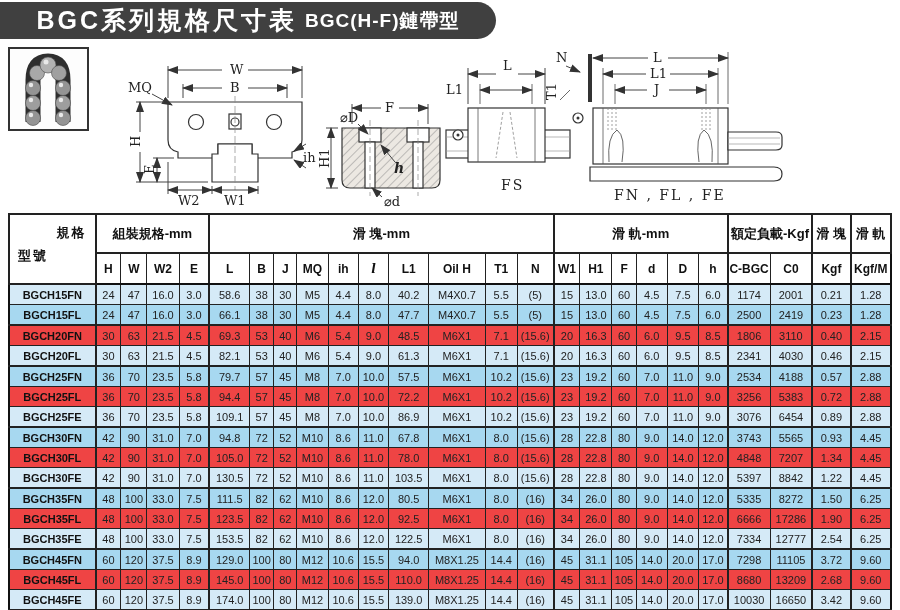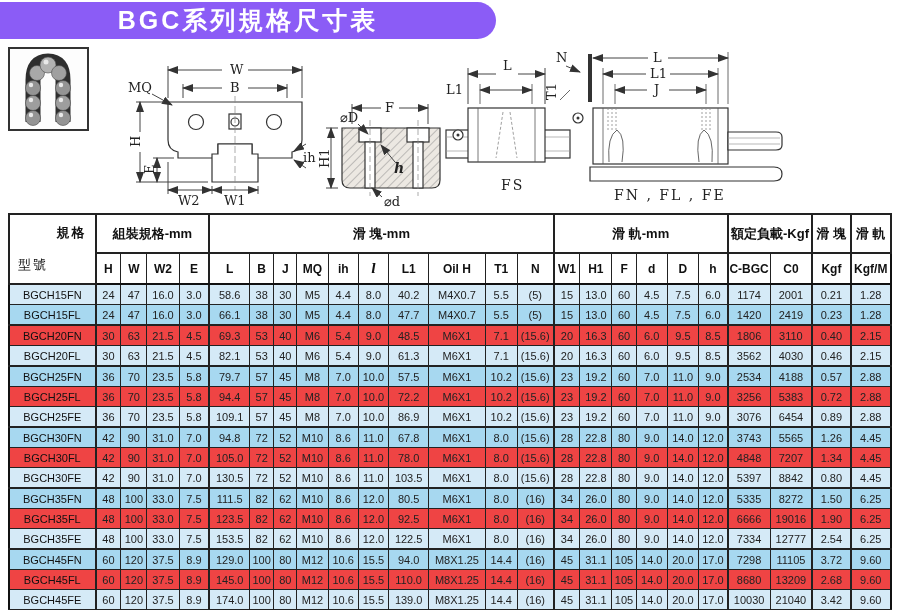--- a/index.html
+++ b/index.html
@@ -27,21 +27,21 @@
     border-collapse:collapse;table-layout:fixed;
     border:2px solid #111;
   }
   .spec th,.spec td{
     border:1px solid #222;text-align:center;vertical-align:middle;
     padding:0;color:#111;overflow:hidden;white-space:nowrap;
   }
   .spec thead tr.grp th{height:37px;font-size:13px;font-weight:bold;background:#fff;border-width:2px;}
   .spec thead tr.cols th{height:29px;font-size:12px;font-weight:bold;background:#fff;border-bottom:2px solid #111;}
   .spec thead th[data-col="l"]{font-style:italic;font-family:"DejaVu Serif",serif;font-size:13px;}
-  .spec tbody th{font-size:11px;font-weight:normal;height:19px;}
+  .spec tbody th{font-size:11px;font-weight:bold;height:19px;}
   .spec tbody td{font-size:11px;font-weight:normal;color:#222;height:19px;}
   
   .spec tbody tr:nth-child(3n+1){background:#d5eaf7;}
   .spec tbody tr:nth-child(3n+2){background:#a7d8f0;margin-top:16px;}
   .spec tbody tr:nth-child(3n){background:#ef4444;}
   
   .spec tbody tr:nth-child(2)>*, .spec tbody tr:nth-child(4)>*,
   .spec tbody tr:nth-child(7)>*, .spec tbody tr:nth-child(10)>*,
   .spec tbody tr:nth-child(13)>*, .spec tbody tr:nth-child(16)>*{border-bottom-width:2px;}
   
@@ -51,27 +51,28 @@
   
   .spec thead tr.cols th:nth-child(4), .spec thead tr.cols th:nth-child(14),
   .spec thead tr.cols th:nth-child(20), .spec thead tr.cols th:nth-child(22),
   .spec thead tr.cols th:nth-child(23){border-right-width:2px;}
   
   th.corner{
     position:relative;background:
       linear-gradient(to bottom right, transparent 49.5%, #222 49.5%, #222 50.6%, transparent 50.6%) #fff;
   }
   th.corner .ctop{position:absolute;top:9px;right:8px;font-size:13px;font-weight:bold;letter-spacing:2px;}
-  th.corner .cbot{position:absolute;bottom:9px;left:8px;font-size:13px;font-weight:normal;letter-spacing:2px;}
+  th.corner .cbot{position:absolute;bottom:18px;left:8px;font-size:13px;font-weight:bold;letter-spacing:2px;}
 </style>
 </head>
 <body>
 
-<div class="banner" style="background: #8b5cf6; color: rgb(255, 255, 255);">
+<div class="banner" style="background: #404040; color: rgb(255, 255, 255);">
   <span class="t1">BGC系列規格尺寸表</span>
+  <span class="t2">BGC(H-F)鏈帶型</span>
 </div>
 
 <div class="drawings">
 <svg width="900" height="172" viewBox="0 0 900 172">
   <defs>
     <marker id="ah" markerWidth="11" markerHeight="8" refX="10" refY="4" orient="auto-start-reverse">
       <path d="M0,0 L11,4 L0,8 z" fill="#333"></path>
     </marker>
     <pattern id="hatch" width="6" height="6" patternUnits="userSpaceOnUse" patternTransform="rotate(45)">
       <rect width="6" height="6" fill="#ece8e2"></rect>
@@ -364,21 +365,21 @@
         <td>47.7</td>
         <td>M4X0.7</td>
         <td>5.5</td>
         <td>(5)</td>
         <td>15</td>
         <td>13.0</td>
         <td>60</td>
         <td>4.5</td>
         <td>7.5</td>
         <td>6.0</td>
-        <td>1420</td>
+        <td>2500</td>
         <td>2419</td>
         <td>0.23</td>
         <td>1.28</td>
       </tr>
       <tr>
         <th>BGCH20FN</th>
         <td>30</td>
         <td>63</td>
         <td>21.5</td>
         <td>4.5</td>
@@ -418,21 +419,21 @@
         <td>61.3</td>
         <td>M6X1</td>
         <td>7.1</td>
         <td>(15.6)</td>
         <td>20</td>
         <td>16.3</td>
         <td>60</td>
         <td>6.0</td>
         <td>9.5</td>
         <td>8.5</td>
-        <td>3562</td>
+        <td>2341</td>
         <td>4030</td>
         <td>0.46</td>
         <td>2.15</td>
       </tr>
       <tr>
         <th>BGCH25FN</th>
         <td>36</td>
         <td>70</td>
         <td>23.5</td>
         <td>5.8</td>
@@ -528,21 +529,21 @@
         <td>8.0</td>
         <td>(15.6)</td>
         <td>28</td>
         <td>22.8</td>
         <td>80</td>
         <td>9.0</td>
         <td>14.0</td>
         <td>12.0</td>
         <td>3743</td>
         <td>5565</td>
-        <td>1.26</td>
+        <td>0.93</td>
         <td>4.45</td>
       </tr>
       <tr>
         <th>BGCH30FL</th>
         <td>42</td>
         <td>90</td>
         <td>31.0</td>
         <td>7.0</td>
         <td>105.0</td>
         <td>72</td>
@@ -582,21 +583,21 @@
         <td>8.0</td>
         <td>(15.6)</td>
         <td>28</td>
         <td>22.8</td>
         <td>80</td>
         <td>9.0</td>
         <td>14.0</td>
         <td>12.0</td>
         <td>5397</td>
         <td>8842</td>
-        <td>0.80</td>
+        <td>1.22</td>
         <td>4.45</td>
       </tr>
       <tr>
         <th>BGCH35FN</th>
         <td>48</td>
         <td>100</td>
         <td>33.0</td>
         <td>7.5</td>
         <td>111.5</td>
         <td>82</td>
@@ -635,21 +636,21 @@
         <td>M6X1</td>
         <td>8.0</td>
         <td>(16)</td>
         <td>34</td>
         <td>26.0</td>
         <td>80</td>
         <td>9.0</td>
         <td>14.0</td>
         <td>12.0</td>
         <td>6666</td>
-        <td>19016</td>
+        <td>17286</td>
         <td>1.90</td>
         <td>6.25</td>
       </tr>
       <tr>
         <th>BGCH35FE</th>
         <td>48</td>
         <td>100</td>
         <td>33.0</td>
         <td>7.5</td>
         <td>153.5</td>
@@ -743,18 +744,18 @@
         <td>M8X1.25</td>
         <td>14.4</td>
         <td>(16)</td>
         <td>45</td>
         <td>31.1</td>
         <td>105</td>
         <td>14.0</td>
         <td>20.0</td>
         <td>17.0</td>
         <td>10030</td>
-        <td>21040</td>
+        <td>16650</td>
         <td>3.42</td>
         <td>9.60</td>
       </tr>
     </tbody>
 </table>
 
 </body></html>

